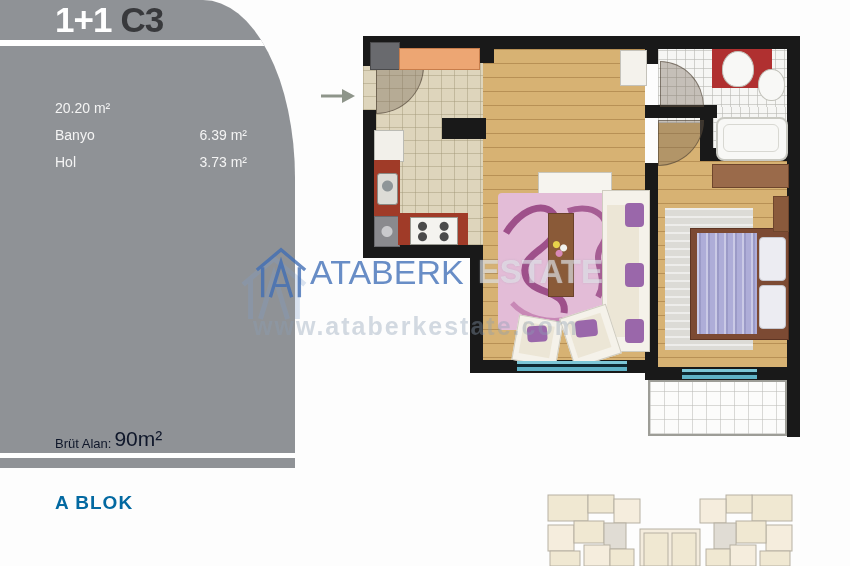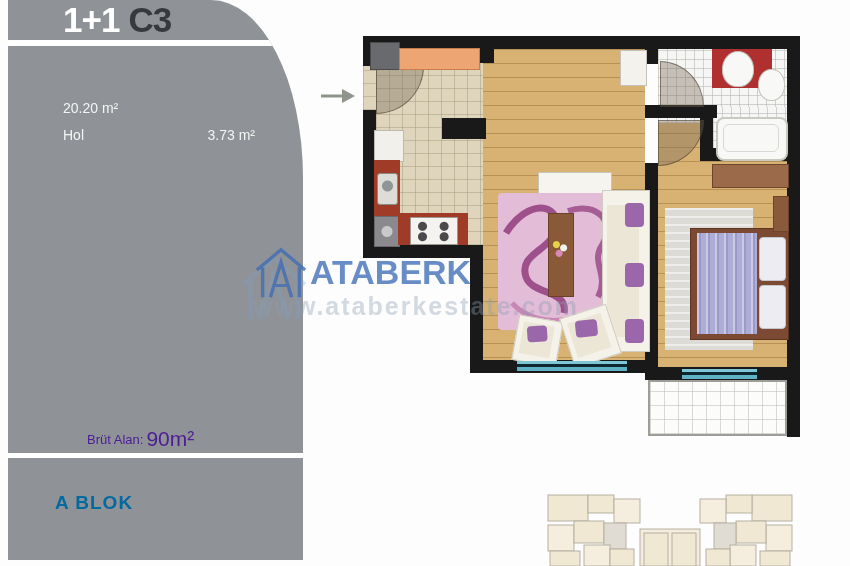--- a/index.html
+++ b/index.html
@@ -1,28 +1,28 @@
 <!DOCTYPE html>
 <html><head>
 <meta charset="utf-8">
 <style>
   html,body{margin:0;padding:0;background:#ffffff;}
   #canvas{position:relative;width:850px;height:566px;background:#fdfdfd;overflow:hidden;
           font-family:"Liberation Sans", sans-serif;}
   .abs{position:absolute;}
   
-  #sidebar{left:8px;top:0;width:295px;height:560px;background:#8f9296;
+  #sidebar{left:0;top:0;width:295px;height:468px;background:#8f9296;
            border-top-right-radius:92px 178px;overflow:hidden;}
   .stripe{position:absolute;left:0;width:100%;background:#ffffff;}
   #plan-title{position:absolute;left:55px;top:0px;font-size:35px;font-weight:bold;letter-spacing:-1px;}
   #plan-title .t1{color:#ffffff;} #plan-title .t2{color:#38393c;margin-left:9px;}
   #room-list{position:absolute;left:55px;top:95px;width:192px;}
   .room-row{display:flex;justify-content:space-between;height:27px;line-height:27px;
             color:#f4f4f4;font-size:14px;}
-  #sb-footer{position:absolute;left:55px;top:427px;color:#4c1d95;display:flex;align-items:center;margin-left:24px;}
+  #sb-footer{position:absolute;left:55px;top:427px;color:#0f172a;display:flex;align-items:flex-end;}
   #sb-footer .fl{font-size:13px;} #sb-footer .fv{font-size:21px;margin-left:3px;}
   #block-label{position:absolute;left:55px;top:492px;font-size:19px;font-weight:bold;
                color:#0369a1;letter-spacing:1px;}
   
   #plan{left:360px;top:33px;width:442px;height:405px;}
   .w{position:absolute;background:#191919;}
   .floor{position:absolute;}
   .tile-k{background:#ded5bc;background-image:
       repeating-linear-gradient(0deg,rgba(160,150,118,.45) 0 1px,transparent 1px 13px),
       repeating-linear-gradient(90deg,rgba(160,150,118,.45) 0 1px,transparent 1px 13px);}
@@ -34,39 +34,43 @@
   .tile-bal{background:#fcfcfb;background-image:
       repeating-linear-gradient(0deg,rgba(188,188,184,.55) 0 1px,transparent 1px 14px),
       repeating-linear-gradient(90deg,rgba(188,188,184,.55) 0 1px,transparent 1px 14px);
       border:2px solid #9d9d97;}
   .arc{position:absolute;background:rgba(118,102,86,.38);border:1px solid rgba(70,58,45,.55);}
   .furn{position:absolute;}
   .window{position:absolute;background:linear-gradient(180deg,#7cc6d6 0 3px,#0e2831 3px 6px,#5fb2c6 6px 100%);}
   
   #watermark{left:0;top:0;width:850px;height:566px;pointer-events:none;}
   .wm-row{position:absolute;display:flex;align-items:center;}
-  .wm-brand{font-size:34px;font-weight:bold;letter-spacing:0px;color:rgba(66,112,184,.8);}
+  .wm-brand{font-size:34px;font-weight:normal;letter-spacing:0px;color:rgba(66,112,184,.8);}
   .wm-suffix{font-size:33px;font-weight:bold;color:rgba(236,239,242,.55);margin-left:14px;
              text-shadow:0 0 2px rgba(150,160,175,.35);}
-  .wm-url{position:absolute;left:253px;top:292px;font-size:25px;font-weight:bold;
+  .wm-url{position:absolute;left:253px;top:312px;font-size:25px;font-weight:bold;
           letter-spacing:2px;color:rgba(140,158,178,.38);}
 </style>
 </head>
 <body>
 
 <div id="canvas">
 
   <div id="sidebar" class="abs">
     <div id="plan-title">
       <span class="t1">1+1</span><span class="t2">C3</span>
     </div>
     <div class="stripe" style="top:40px;height:6px;"></div>
     <div id="room-list">
         <div class="room-row">
           <span>20.20 m²</span>
+        </div>
+        <div class="room-row">
+          <span>Banyo</span>
+          <span>6.39 m²</span>
         </div>
         <div class="room-row">
           <span>Hol</span>
           <span>3.73 m²</span>
         </div>
       </div>
     <div id="sb-footer">
       <span class="fl">Brüt Alan:</span>
       <span class="fv">90m²</span>
     </div>
@@ -181,20 +185,21 @@
       <path d="M18 56 L29 20 L40 56" fill="none" stroke="#7fa0cc" stroke-width="4"></path>
     </svg>
     <div class="wm-row" style="left:252px;top:243px;">
       <svg width="58" height="58" viewBox="0 0 58 60" style="opacity:.78;">
         <path d="M4 28 L29 7 L54 28" fill="none" stroke="#3f6db5" stroke-width="3.5"></path>
         <path d="M10 25 V56 M48 25 V56" fill="none" stroke="#3f6db5" stroke-width="3.5"></path>
         <path d="M18 56 L29 20 L40 56" fill="none" stroke="#3f6db5" stroke-width="3.5"></path>
         <line x1="23" y1="44" x2="35" y2="44" stroke="#3f6db5" stroke-width="3"></line>
       </svg>
       <span class="wm-brand">ATABERK</span>
+      <span class="wm-suffix">ESTATE</span>
     </div>
     <div class="wm-url">www.ataberkestate.com</div>
   </div>
 
   <svg class="abs" style="left:540px;top:489px;opacity:.8;" width="260" height="77" viewBox="0 0 260 77">
     <g stroke="#a59d8c" stroke-width="1" fill="#eee3c8">
 
       <rect x="8" y="6" width="40" height="26"></rect>
       <rect x="48" y="6" width="26" height="18"></rect>
       <rect x="74" y="10" width="26" height="24" fill="#f4ead6"></rect>

